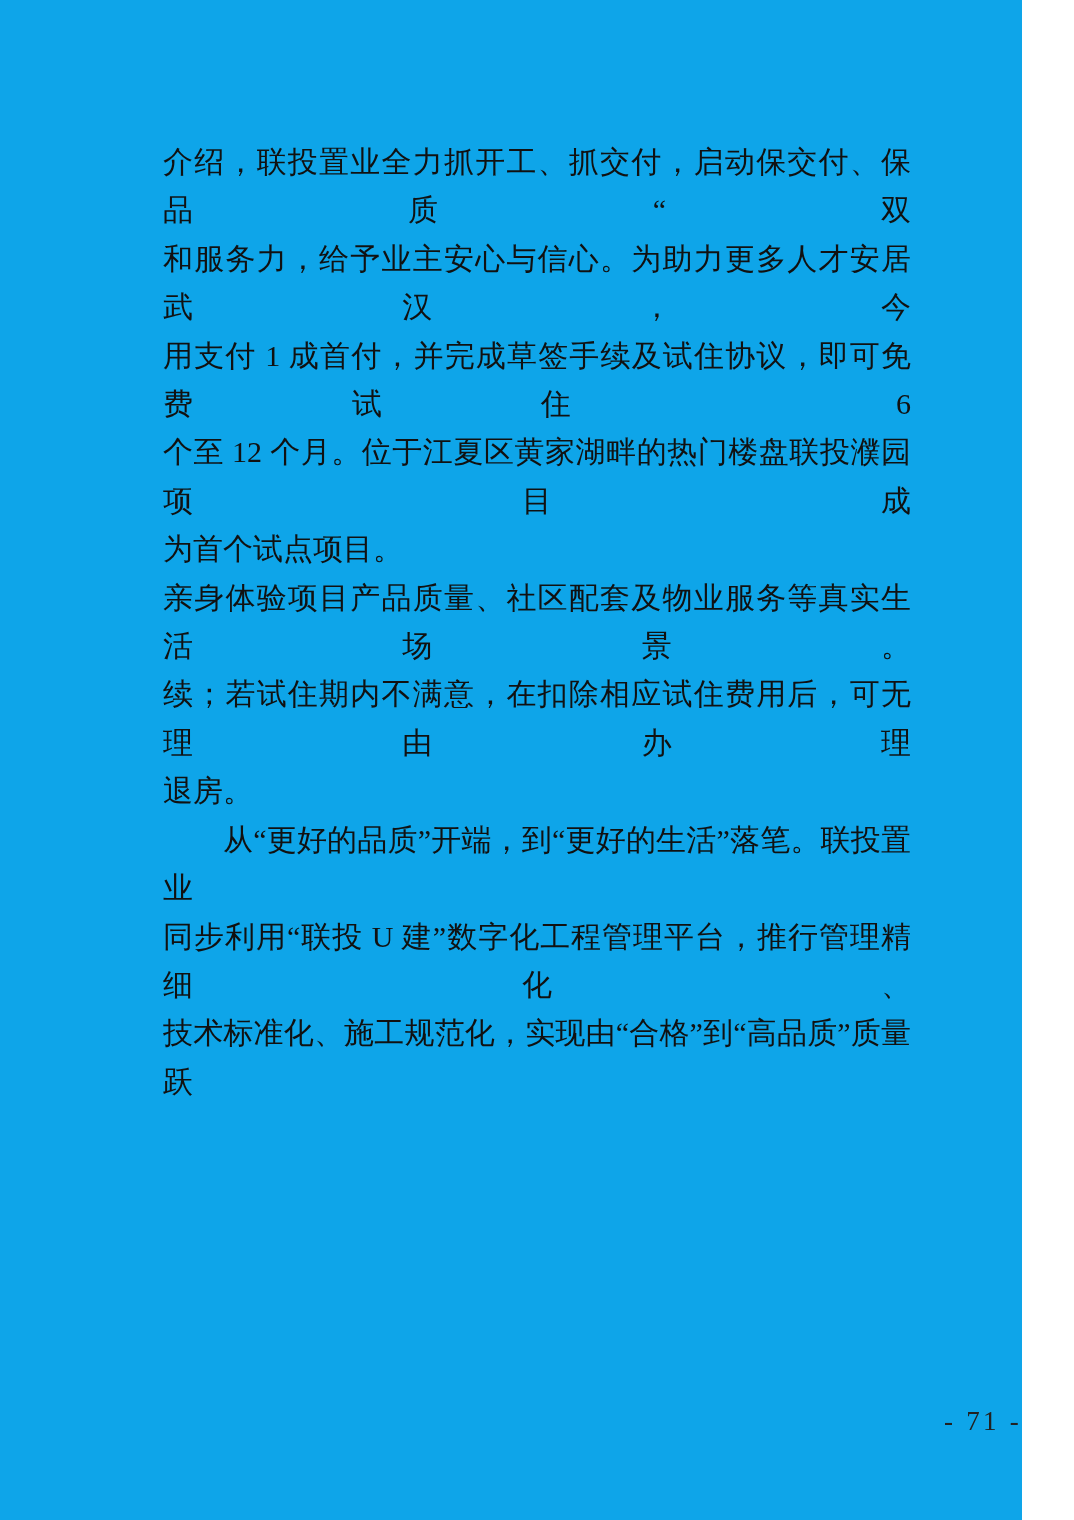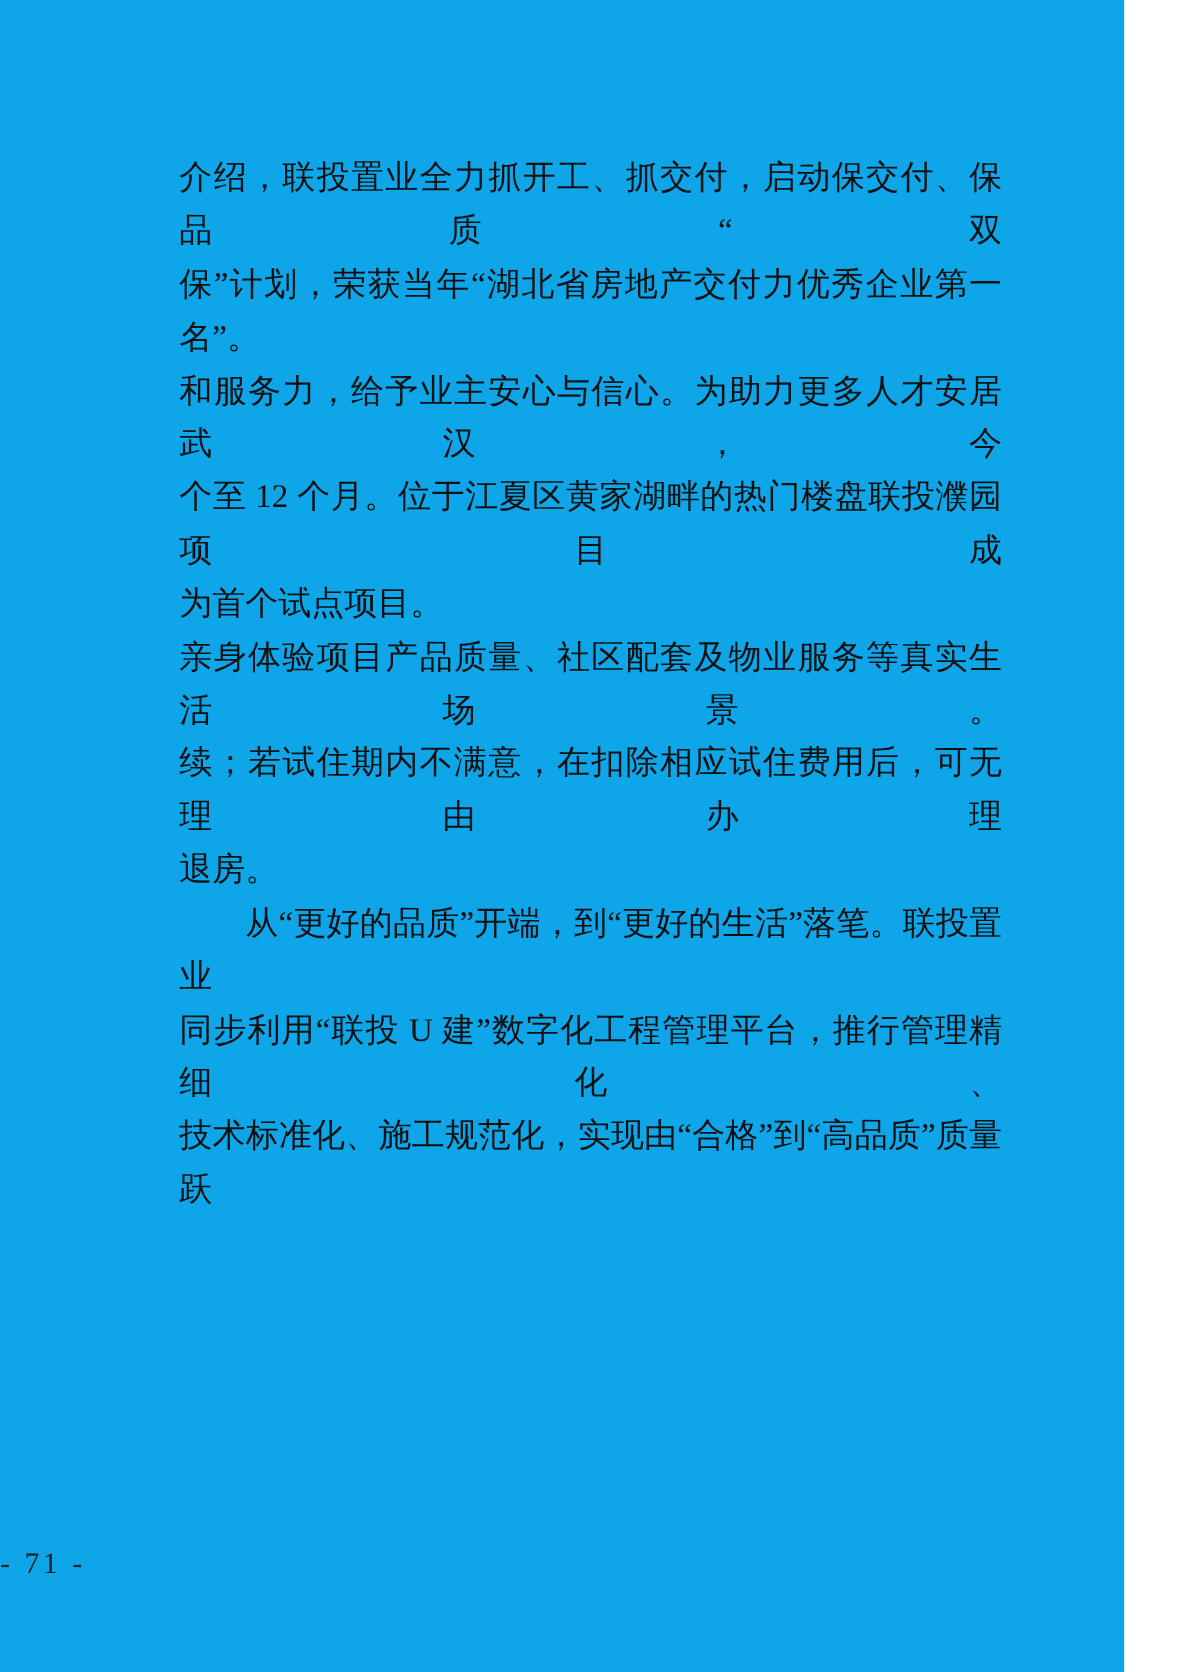--- a/index.html
+++ b/index.html
@@ -34,39 +34,39 @@
     text-align-last: left;
   }
   .line.indent {
     text-indent: 2em;
   }
   .page-number {
     position: absolute;
     top: 1406px;
     left: 0;
     right: 0;
-    text-align: left;
+    text-align: right;
     font-size: 27px;
     letter-spacing: 0.12em;
     color: #222222;
   }
 </style>
 </head>
 <body>
 
 <div class="page">
   <div class="text-block">
 
     <p class="para">
       <span class="line">介绍，联投置业全力抓开工、抓交付，启动保交付、保品质“双</span>
-      <span class="line last">保”计划，荣获当年“湖北省房地产交付力优秀企业第一名”。</span>
     </p>
 
     <p class="para">
       <span class="line">和服务力，给予业主安心与信心。为助力更多人才安居武汉，今</span>
+      <span class="line">用支付 1 成首付，并完成草签手续及试住协议，即可免费试住 6</span>
       <span class="line">个至 12 个月。位于江夏区黄家湖畔的热门楼盘联投濮园项目成</span>
       <span class="line last">为首个试点项目。</span>
     </p>
 
     <p class="para">
       <span class="line">亲身体验项目产品质量、社区配套及物业服务等真实生活场景。</span>
       <span class="line">续；若试住期内不满意，在扣除相应试住费用后，可无理由办理</span>
       <span class="line last">退房。</span>
     </p>
 

